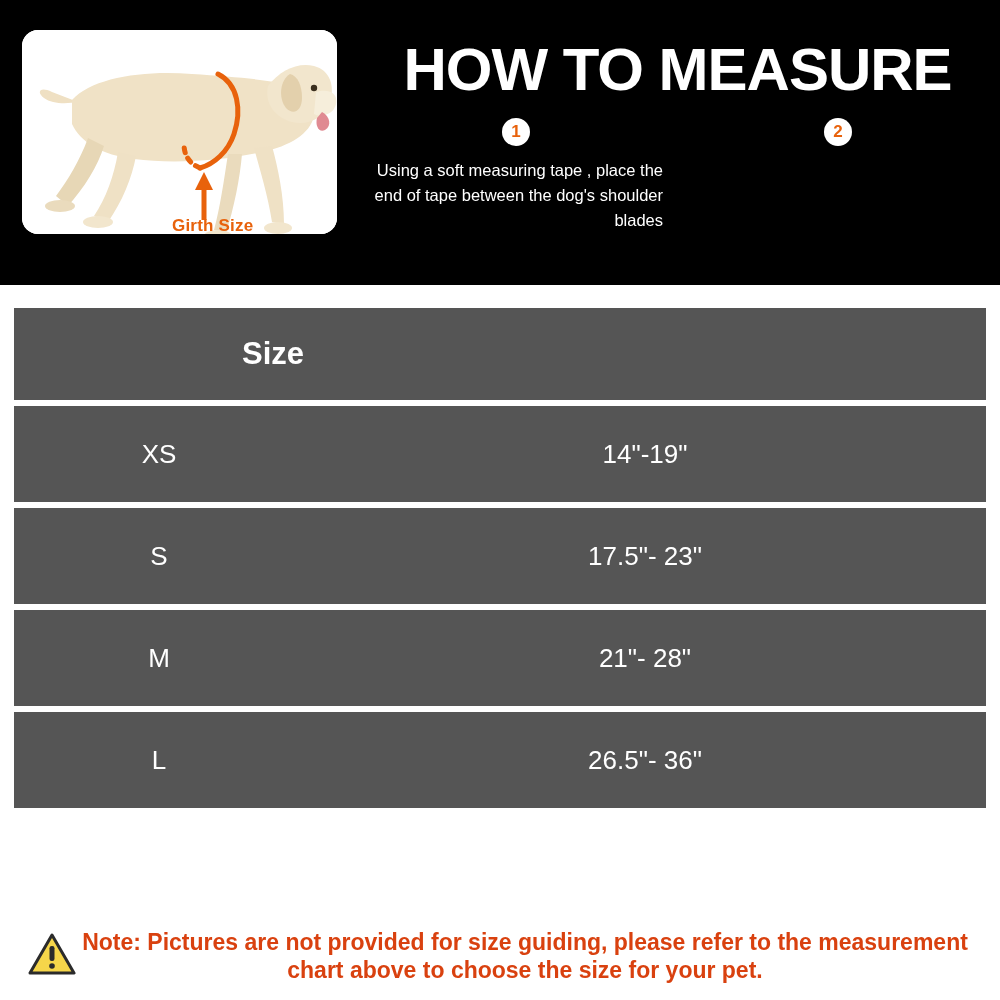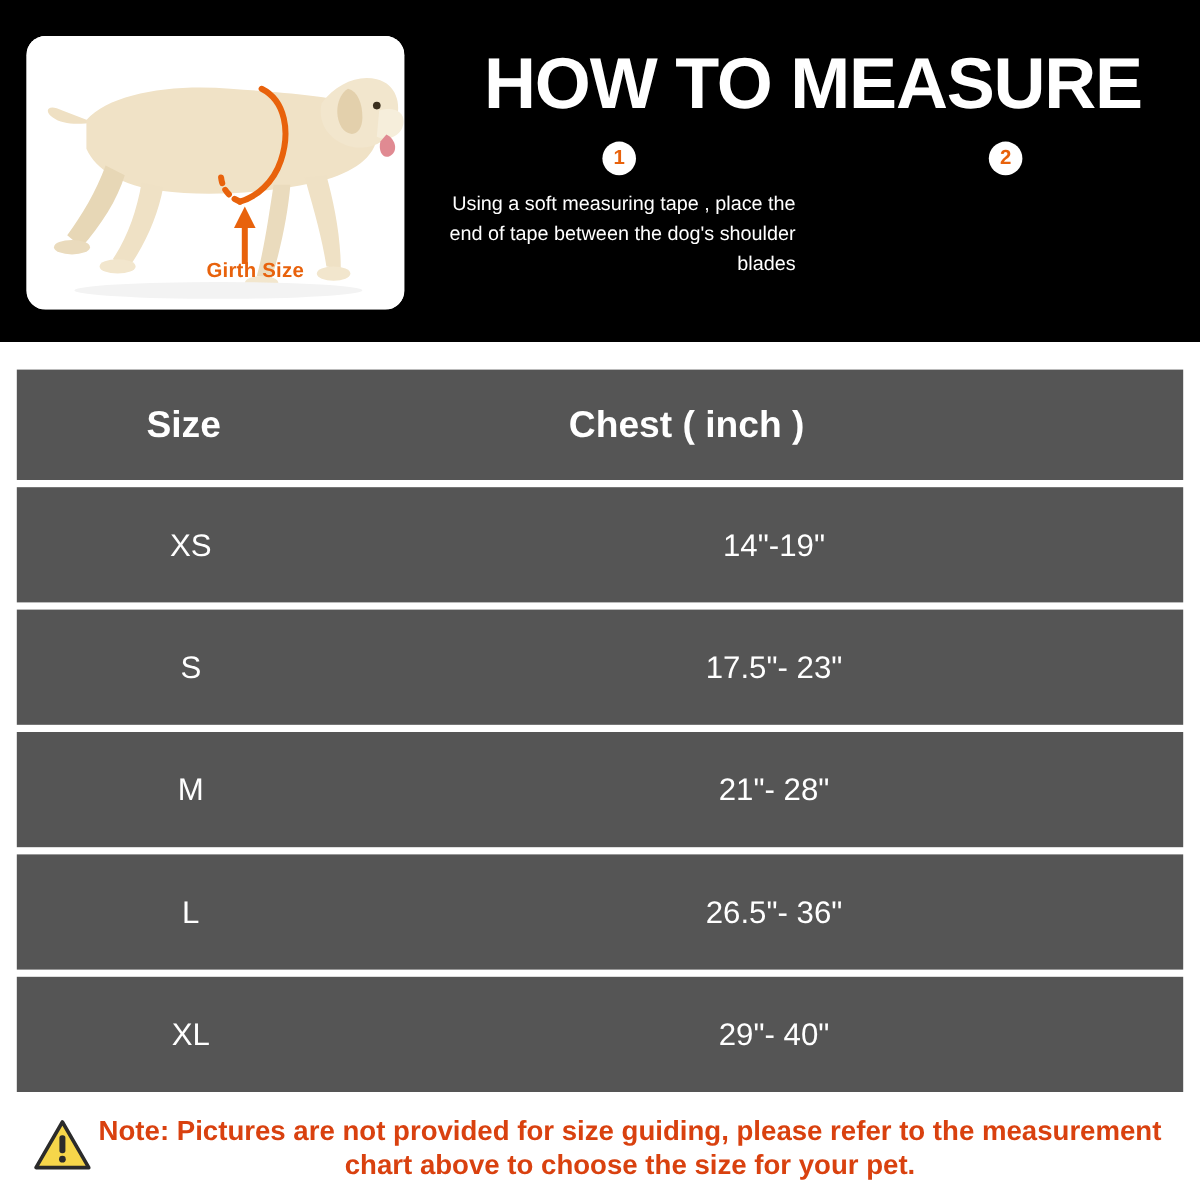--- a/index.html
+++ b/index.html
@@ -16,21 +16,21 @@
     position: relative;
     width: 1000px;
     height: 285px;
     background: #000000;
     display: flex;
     flex-direction: row;
   }
   .photo-card {
     position: absolute;
     left: 22px; top: 30px;
-    width: 315px; height: 228px;
+    width: 315px; height: 204px;
     background: #ffffff;
     border-radius: 16px;
     overflow: hidden;
   }
   .photo-card svg { display: block; }
   .girth-label {
     position: absolute;
     left: 150px; top: 186px;
     color: #e8620c;
     font-size: 17px;
@@ -104,21 +104,21 @@
     font-size: 26px;
     text-align: center;
   }
   .cell.size { width: 290px; }
   .cell.chest { width: 682px; }
   .row.head .cell {
     font-weight: bold;
     font-size: 31px;
     text-align: left;
   }
-  .row.head .cell.size { padding-left: 108px; }
+  .row.head .cell.size { padding-left: 108px; text-align: right; }
   .row.head .cell.chest { padding-left: 170px; }
 
   
   .note {
     position: absolute;
     left: 14px; top: 928px;
     width: 972px;
     display: flex;
     flex-direction: row;
     align-items: center;
@@ -200,41 +200,36 @@
         <div class="step two">
           <div class="badge">2</div>
         </div>
       </div>
     </div>
   </div>
 
   <div class="table">
     <div class="row head">
       <div class="cell size">Size</div>
-      <div class="cell chest">Chest ( inch )</div>
     </div>
     <div class="row">
       <div class="cell size">XS</div>
       <div class="cell chest">14"-19"</div>
     </div>
     <div class="row">
       <div class="cell size">S</div>
       <div class="cell chest">17.5"- 23"</div>
     </div>
     <div class="row">
       <div class="cell size">M</div>
       <div class="cell chest">21"- 28"</div>
     </div>
     <div class="row">
       <div class="cell size">L</div>
       <div class="cell chest">26.5"- 36"</div>
-    </div>
-    <div class="row">
-      <div class="cell size">XL</div>
-      <div class="cell chest">29"- 40"</div>
     </div>
   </div>
 
   <div class="note">
     <div class="warn-icon">
       <svg width="48" height="44" viewBox="0 0 48 44">
         <path d="M24 3 L46 41 L2 41 Z" fill="#f6d64a" stroke="#2b2b2b" stroke-width="3" stroke-linejoin="round"></path>
         <rect x="21.5" y="14" width="5" height="15" rx="2.2" fill="#2b2b2b"></rect>
         <circle cx="24" cy="34" r="2.8" fill="#2b2b2b"></circle>
       </svg>

